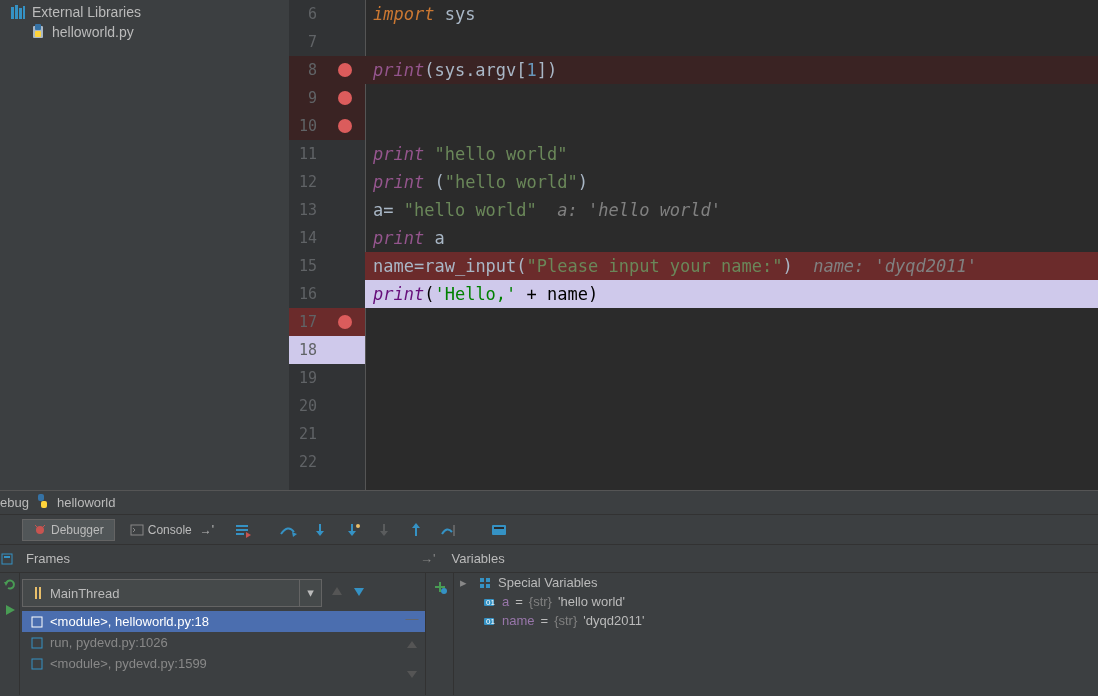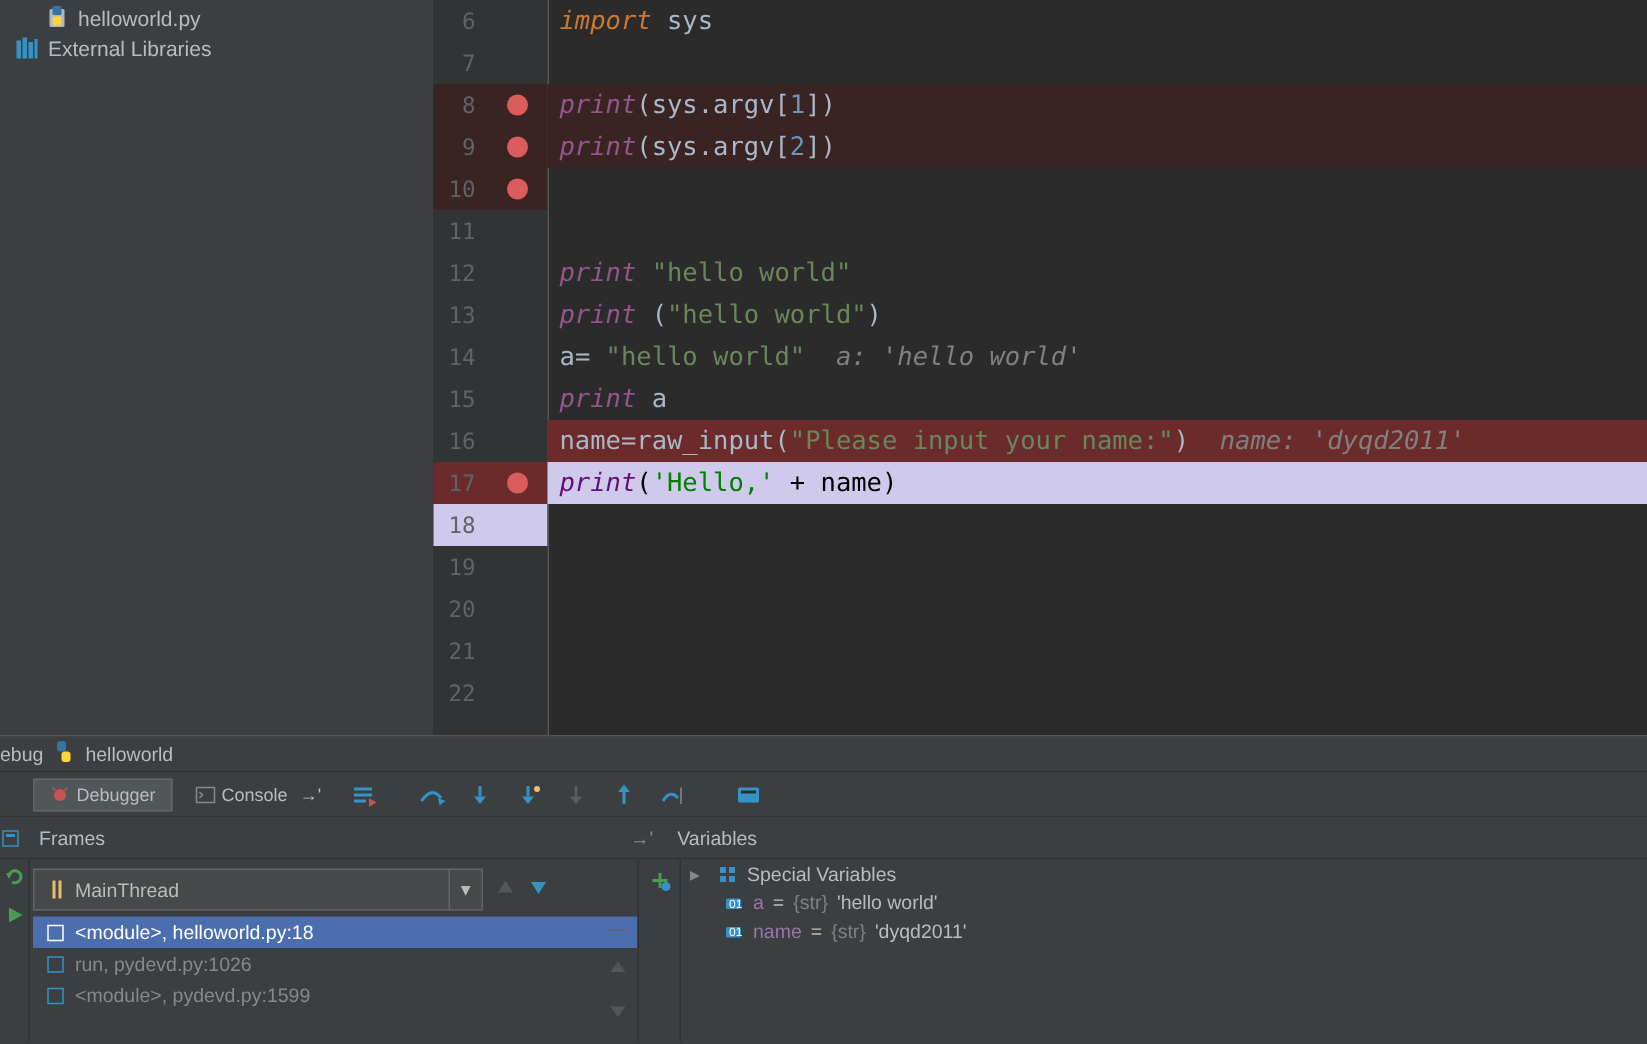--- a/index.html
+++ b/index.html
@@ -259,41 +259,41 @@
       padding-left: 4px;
     }
     .arrow-up { color: #888; }
     .arrow-down { color: #3592c4; }
   </style>
 </head>
 <body>
 
 <div class="main-area">
   <div class="project-tree">
-    <div class="tree-item">
-      <span class="py-icon">
-        <svg width="16" height="16">
-            <rect x="3" y="2" width="10" height="12" fill="#a9b7c6" rx="1"></rect>
-            <rect x="5" y="0" width="6" height="6" fill="#3572a5" rx="1"></rect>
-            <rect x="5" y="7" width="6" height="6" fill="#ffd43b" rx="1"></rect>
-          </svg>
-      </span>
-      <span>helloworld.py</span>
-    </div>
     <div class="tree-item" style="padding-left:10px">
       <span class="lib-icon">
         <svg width="16" height="16">
             <rect x="1" y="3" width="3" height="12" fill="#3592c4"></rect>
             <rect x="5" y="1" width="3" height="14" fill="#3592c4"></rect>
             <rect x="9" y="4" width="3" height="11" fill="#3592c4"></rect>
             <rect x="13" y="2" width="2" height="13" fill="#3592c4"></rect>
           </svg>
       </span>
       <span>External Libraries</span>
     </div>
+    <div class="tree-item">
+      <span class="py-icon">
+        <svg width="16" height="16">
+            <rect x="3" y="2" width="10" height="12" fill="#a9b7c6" rx="1"></rect>
+            <rect x="5" y="0" width="6" height="6" fill="#3572a5" rx="1"></rect>
+            <rect x="5" y="7" width="6" height="6" fill="#ffd43b" rx="1"></rect>
+          </svg>
+      </span>
+      <span>helloworld.py</span>
+    </div>
   </div>
 
   <div class="editor-container">
     <div class="gutter" id="gutter">
         <div class="gutter-line">
           <div class="line-num">6</div>
           <div class="bp-col"></div>
         </div>
         <div class="gutter-line">
           <div class="line-num">7</div>
@@ -371,23 +371,20 @@
     <div class="code-area" id="code">
       <div class="code-border"></div>
     <div class="code-line">
           <div class="code-text"><span class="kw">import</span><span class="op"> </span><span class="op">sys</span></div>
         </div>
         <div class="code-line">
           <div class="code-text"></div>
         </div>
         <div class="code-line bp-line">
           <div class="code-text"><span class="fn">print</span><span class="op">(sys.argv[</span><span class="num">1</span><span class="op">])</span></div>
-        </div>
-        <div class="code-line bp-line">
-          <div class="code-text"><span class="fn">print</span><span class="op">(sys.argv[</span><span class="num">2</span><span class="op">])</span></div>
         </div>
         <div class="code-line">
           <div class="code-text"></div>
         </div>
         <div class="code-line">
           <div class="code-text"></div>
         </div>
         <div class="code-line">
           <div class="code-text"><span class="fn">print</span><span class="op"> </span><span class="str">"hello world"</span></div>
         </div>

